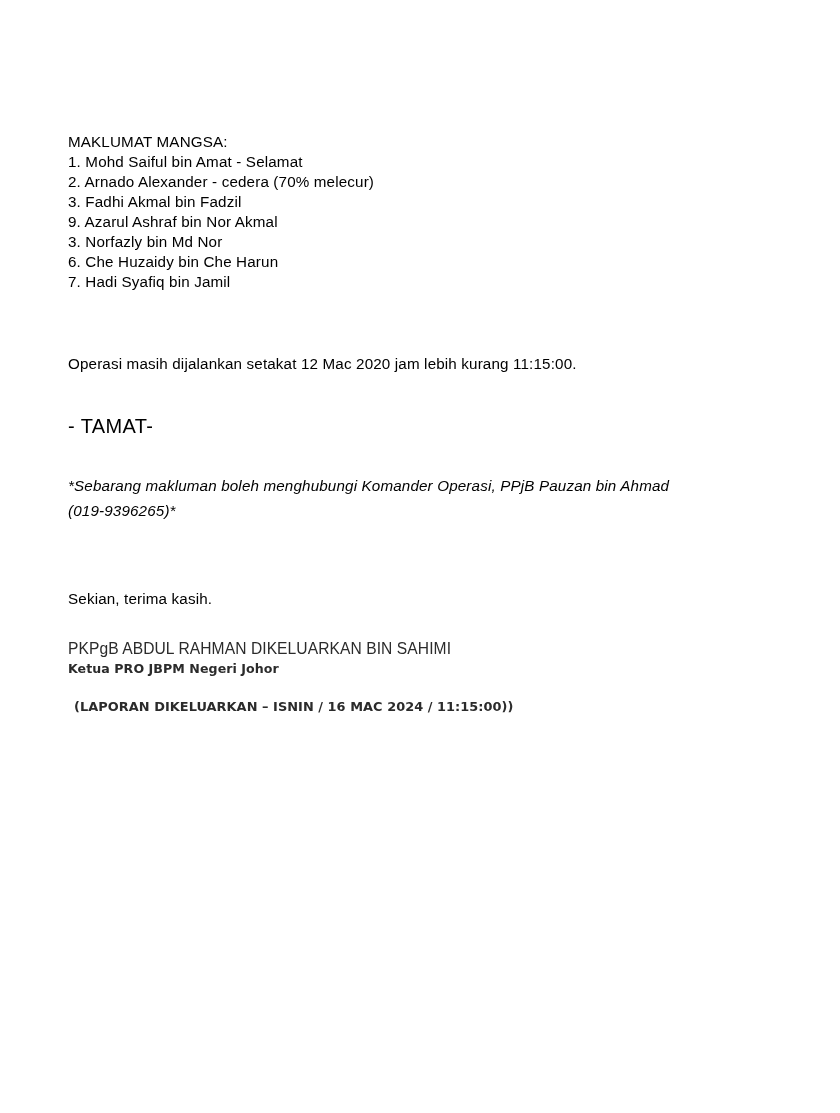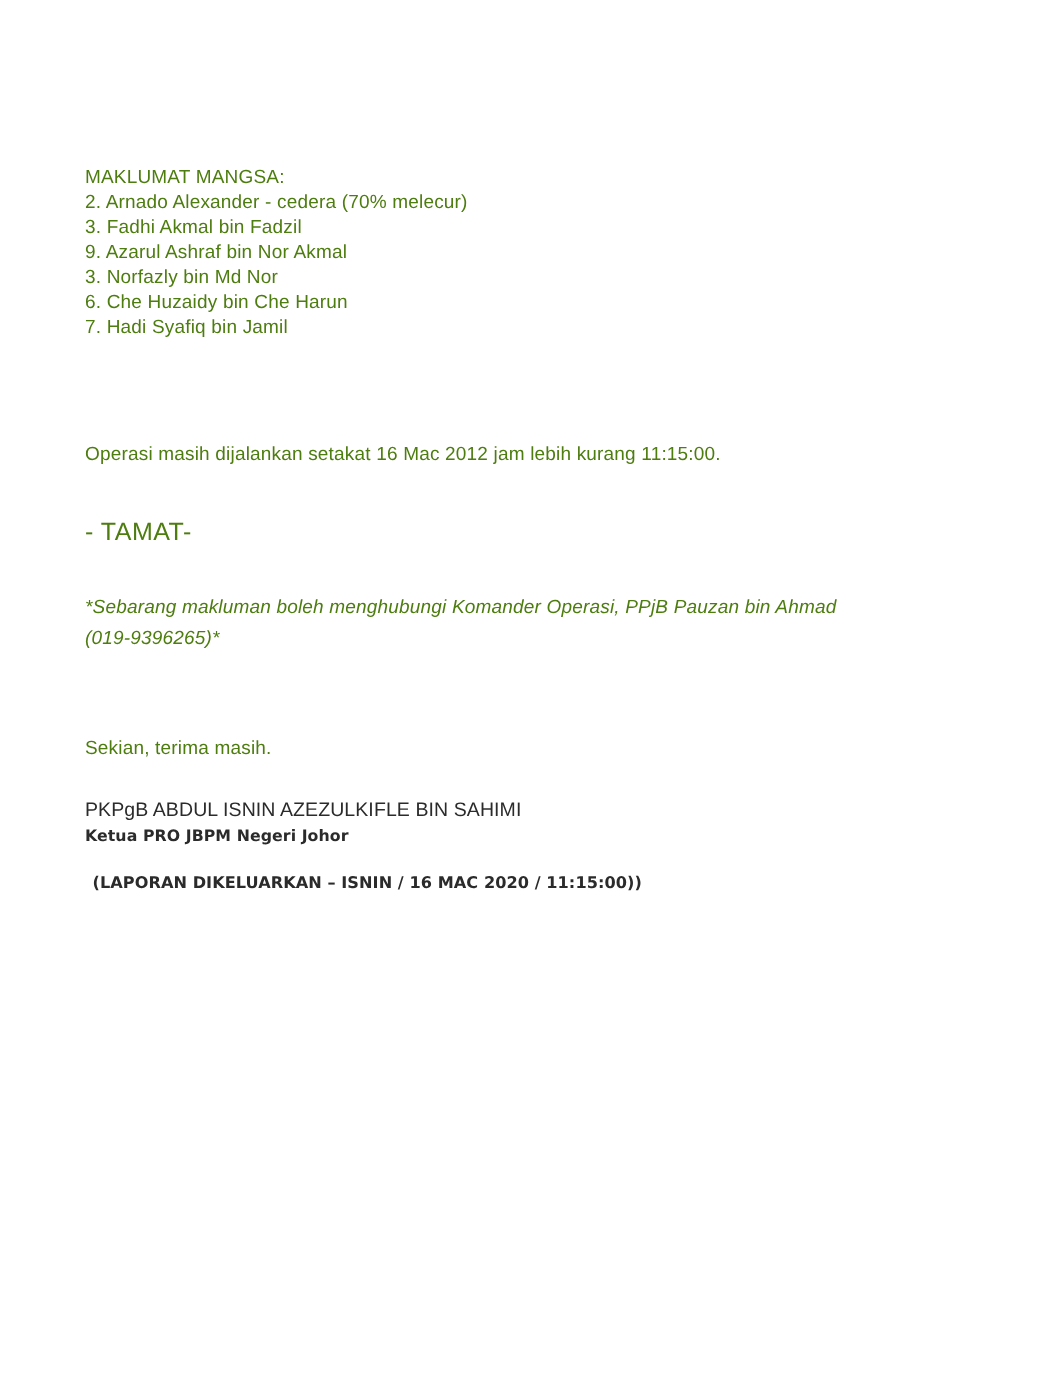--- a/index.html
+++ b/index.html
@@ -32,21 +32,21 @@
     width: 716px;
   }
 
   .section { margin: 0; padding: 0; }
 
   .line {
     font-family: "Liberation Sans", sans-serif;
     font-size: 15.2px;
     line-height: 20px;
     letter-spacing: 0.01em;
-    color: #4d7c0f;
+    color: #000000;
     white-space: pre-wrap;
   }
 
   
   .victims-block { position: absolute; left: 0; top: 132px; }
   .victims-heading { font-size: 15.2px; line-height: 20px; }
   .victims-list {
     list-style: none;
     margin: 0;
     padding: 0;
@@ -127,41 +127,42 @@
 </style>
 </head>
 <body>
 
 <div class="page">
   <div class="doc">
 
     <div class="victims-block section">
       <div class="line victims-heading">MAKLUMAT MANGSA:</div>
       <ol class="victims-list">
+        <li class="line">1. Mohd Saiful bin Amat - Selamat</li>
         <li class="line">2. Arnado Alexander - cedera (70% melecur)</li>
         <li class="line">3. Fadhi Akmal bin Fadzil</li>
         <li class="line">9. Azarul Ashraf bin Nor Akmal</li>
         <li class="line">3. Norfazly bin Md Nor</li>
         <li class="line">6. Che Huzaidy bin Che Harun</li>
         <li class="line">7. Hadi Syafiq bin Jamil</li>
       </ol>
     </div>
 
-    <div class="line status-line">Operasi masih dijalankan setakat 16 Mac 2012 jam lebih kurang 11:15:00.</div>
+    <div class="line status-line">Operasi masih dijalankan setakat 12 Mac 2020 jam lebih kurang 11:15:00.</div>
 
     <div class="line tamat">- TAMAT-</div>
 
     <div class="contact-note">
       <span class="line l1">*Sebarang makluman boleh menghubungi Komander Operasi, PPjB Pauzan bin Ahmad</span>
       <span class="line l2">(019-9396265)*</span>
     </div>
 
-    <div class="line closing">Sekian, terima masih.</div>
+    <div class="line closing">Sekian, terima kasih.</div>
 
     <div class="signature">
-      <div class="sig-name">PKPgB ABDUL ISNIN AZEZULKIFLE BIN SAHIMI</div>
+      <div class="sig-name">PKPgB ABDUL RAHMAN DIKELUARKAN BIN SAHIMI</div>
       <div class="sig-title">Ketua PRO JBPM Negeri Johor</div>
     </div>
 
-    <div class="issued-line">(LAPORAN DIKELUARKAN – ISNIN / 16 MAC 2020 / 11:15:00))</div>
+    <div class="issued-line">(LAPORAN DIKELUARKAN – ISNIN / 16 MAC 2024 / 11:15:00))</div>
 
   </div>
 </div>
 
 </body></html>

